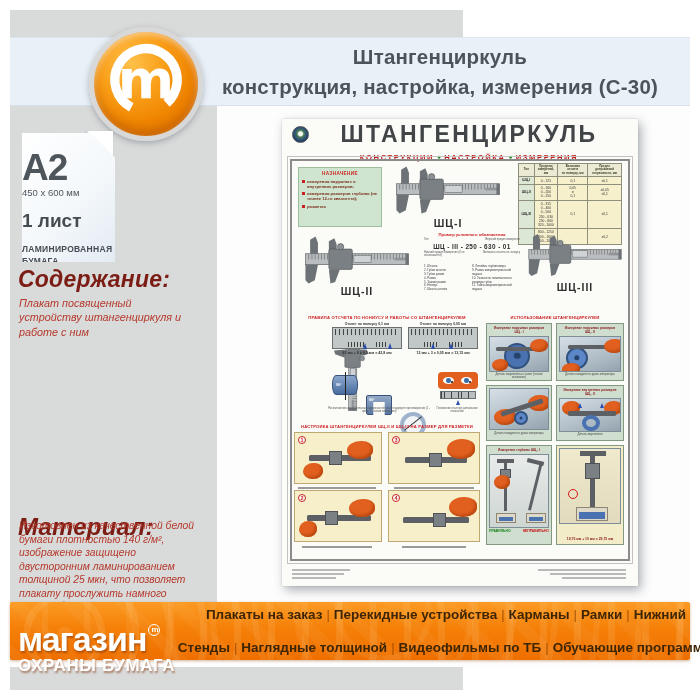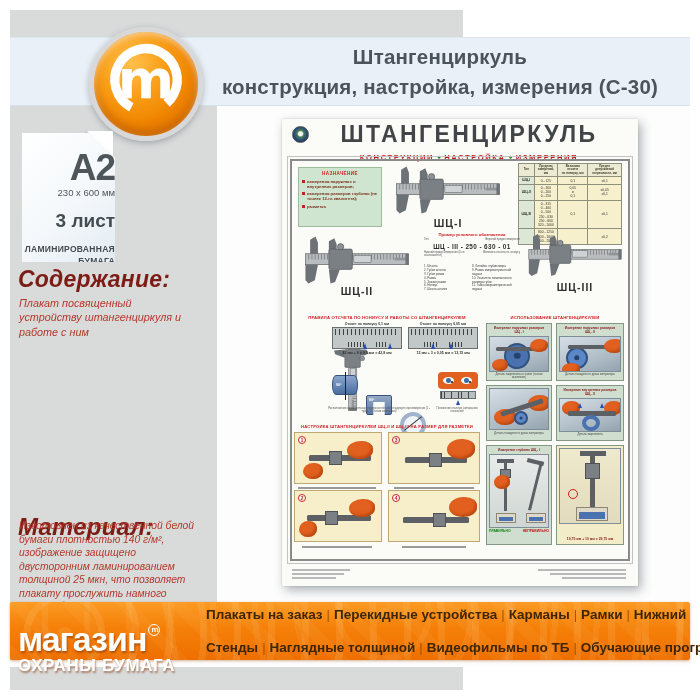--- a/index.html
+++ b/index.html
@@ -21,21 +21,21 @@
                background:radial-gradient(circle at 36% 30%, #ffc04a 0%, #f99d16 35%, #ef8400 62%, #dd6d00 100%);
                border:5px solid #d8d8d8;
                box-shadow:0 2px 6px rgba(90,100,110,0.45), inset 0 3px 6px rgba(255,255,255,0.5), inset 0 -6px 10px rgba(160,70,0,0.45); }
   .site-logo svg { position:absolute; left:0; top:0; width:104px; height:104px; }
 
   
   .paper { left:22px; top:133px; width:93px; height:129px;
            background:linear-gradient(135deg,#ffffff 0%, #f4f8fb 55%, #e3ebf2 100%);
            box-shadow:2px 3px 5px rgba(120,130,140,0.45);
            clip-path:polygon(0 0, 74% 0, 100% 19%, 100% 100%, 0 100%);
-           text-align:right; padding-top:18px; }
+           text-align:left; padding-top:18px; }
   .paper-fold { left:87px; top:131px; width:0; height:0;
                 border-left:26px solid #c8d4dd; border-top:26px solid #fff;
                 filter:drop-shadow(-1px 1px 1px rgba(120,130,140,0.4)); }
   .paper .fmt { font-size:37px; font-weight:bold; color:#4e565c; letter-spacing:-1px; line-height:0.9; }
   .paper .dim { font-size:9.5px; color:#4e565c; margin-top:3px; }
   .paper .sheets { font-size:19px; font-weight:bold; color:#444c52; margin-top:12px; }
   .paper .ptype { font-size:8.5px; font-weight:bold; color:#444c52; margin-top:12px; line-height:1.35; letter-spacing:0.3px; }
 
   .red-h { font-style:italic; font-weight:bold; color:#7c1d15; font-size:23px; letter-spacing:0.2px; }
   .red-p { font-style:italic; color:#b5382b; font-size:10.8px; line-height:1.32; }
@@ -55,21 +55,21 @@
                  repeating-linear-gradient(45deg, rgba(255,200,130,0.08) 0 12px, transparent 12px 38px); }
   .brand { left:18px; top:604px; width:195px; height:54px; color:#fff; }
   .brand .b1 { font-size:34px; font-weight:bold; letter-spacing:-1px; line-height:1.0;
                text-shadow:1px 2px 2px rgba(130,50,0,0.55);margin-top:18px; }
   .brand .bmark { display:inline-block; vertical-align:top; width:12px; height:12px; border:1.4px solid #fff; border-radius:50%;
                font-size:8px; font-weight:bold; line-height:9px; text-align:center; margin-left:2px; margin-top:2px;
                text-shadow:none; }
   .brand .b2 { font-size:17px; font-weight:bold; letter-spacing:0.6px; margin-top:0px;
                text-shadow:1px 2px 2px rgba(130,50,0,0.55); }
   .menus { left:206px; top:607px; width:480px; height:48px; display:flex; flex-direction:column; justify-content:space-between; }
-  .menu-row { display:flex; align-items:center; justify-content:flex-start; }
+  .menu-row { display:flex; align-items:center; justify-content:center; }
   .menu-row .mi { font-size:13.5px; font-weight:bold; color:#3e2503; text-decoration:none; cursor:pointer; white-space:nowrap; }
   .menu-row .sep { color:#a85200; font-size:13px; padding:0 4px; }
 
   
   .poster { left:282px; top:119px; width:356px; height:467px; background:#fbfbf8;
             box-shadow:3px 4px 10px rgba(70,80,90,0.45), 0 0 1px rgba(0,0,0,0.3); }
   .p-minilogo { left:10px; top:7px; width:17px; height:17px; border-radius:50%;
             background:radial-gradient(circle at 50% 45%, #f2f5ee 0 18%, #4c7d55 30%, #2c4f78 55%, #1c3a5e 75%, #cdb26a 88%, #84673a 100%);
             border:1px solid #555; }
   .p-title { top:2px; left:28px; width:318px; text-align:center; font-size:23px; font-weight:bold;
@@ -173,22 +173,22 @@
   <div class="abs site-logo">
     <svg viewBox="0 0 100 100">
       <circle cx="50" cy="46" r="30" fill="none" stroke="#ffffff" stroke-width="9" stroke-dasharray="152 37" transform="rotate(118 50 46)"></circle>
       <text x="50" y="63" text-anchor="middle" font-size="52" font-weight="bold" fill="#ffffff" font-family="DejaVu Sans, sans-serif">m</text>
     </svg>
   </div>
 
   <div class="abs paper-fold"></div>
   <div class="abs paper">
     <div class="fmt">A2</div>
-    <div class="dim">230 x 600 мм</div>
-    <div class="sheets">3 лист</div>
+    <div class="dim">450 x 600 мм</div>
+    <div class="sheets">1 лист</div>
     <div class="ptype">
       <div>ЛАМИНИРОВАННАЯ</div>
       <div>БУМАГА</div>
     </div>
   </div>
 
   <div class="abs red-h contents-h">Содержание:</div>
   <div class="abs red-p contents-p">Плакат посвященный устройству штангенциркуля и работе с ним</div>
   <div class="abs red-h material-h">Материал:</div>
   <div class="abs red-p material-p">Изготовлен из качественной белой бумаги плотностью 140 г/м², изображение защищено двусторонним ламинированием толщиной 25 мкн, что позволяет плакату прослужить намного дольше бумажного варианта и такой плакат не боится влаги - его смело можно протирать.</div>

